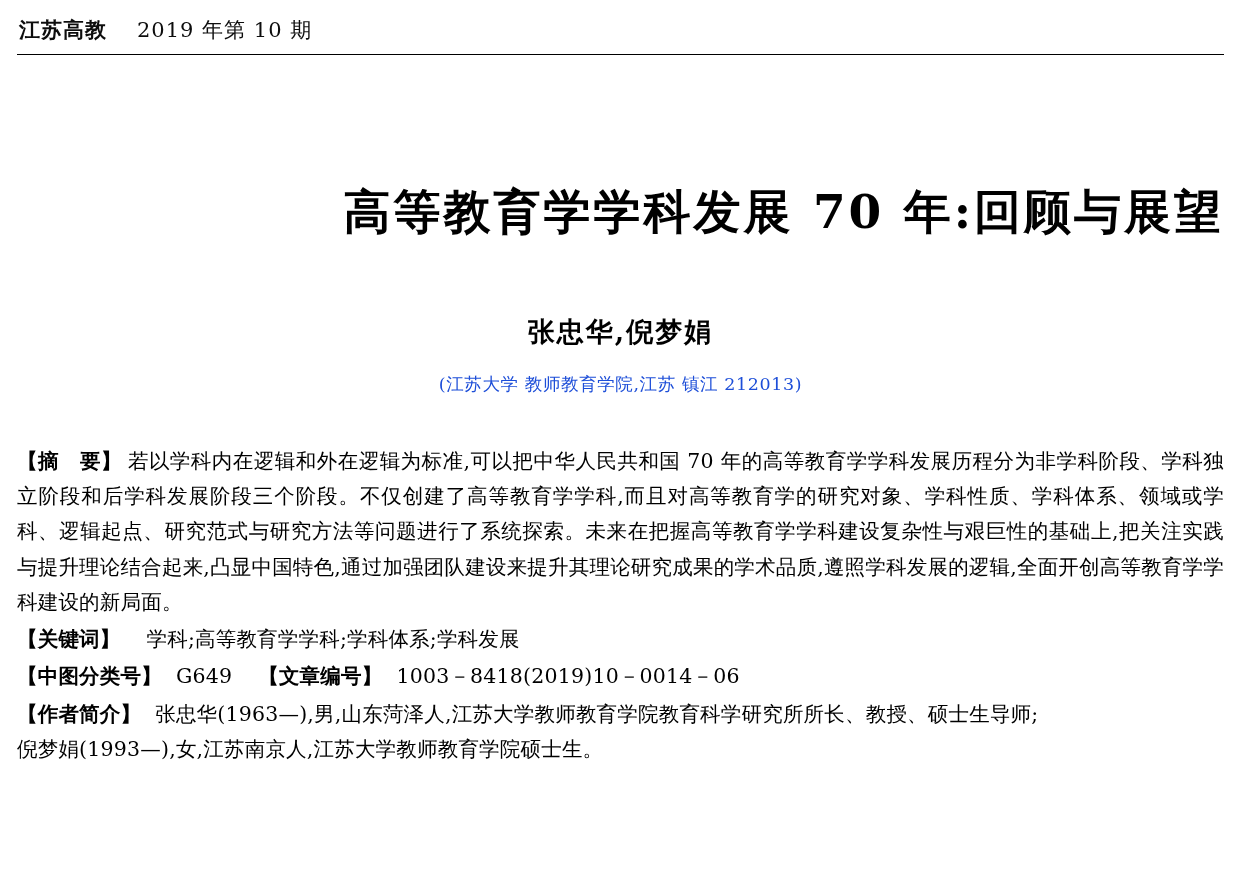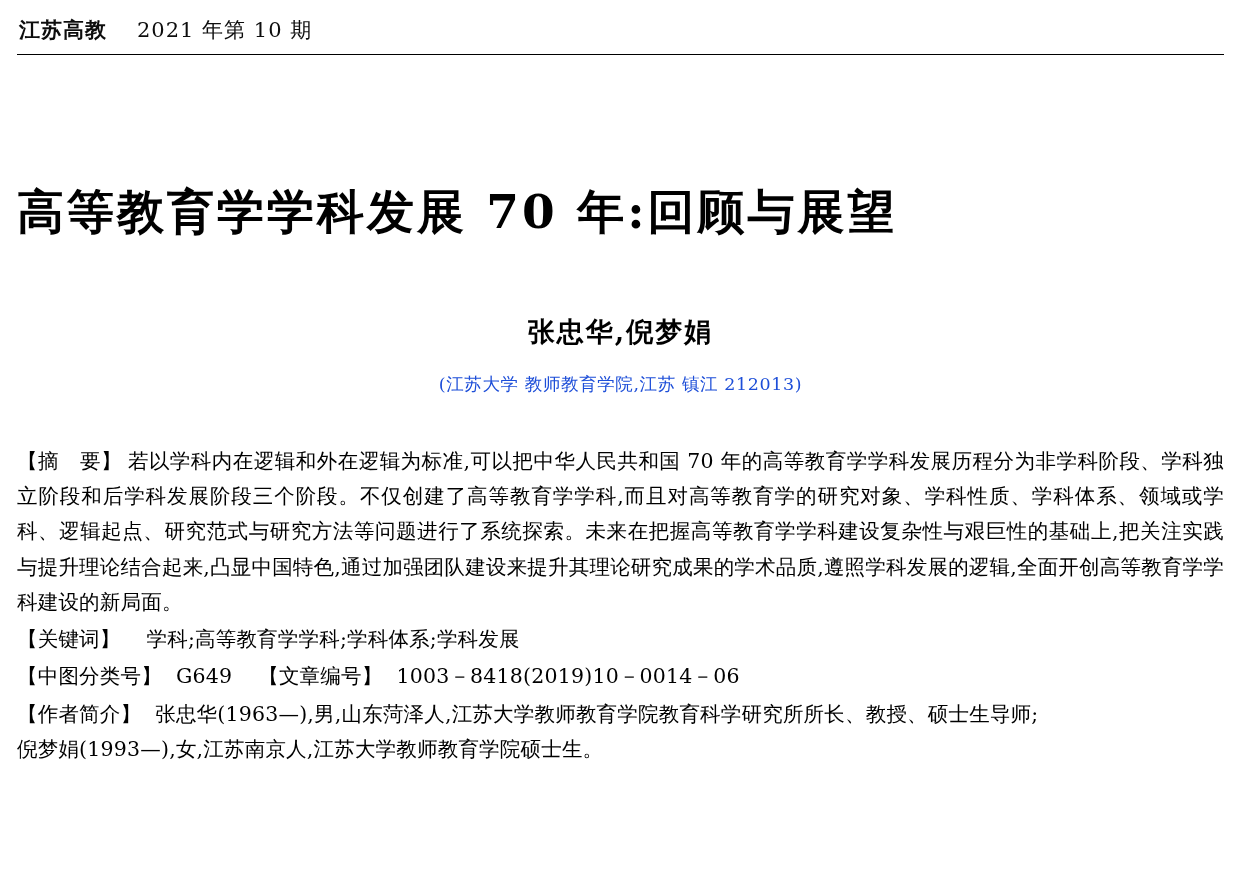--- a/index.html
+++ b/index.html
@@ -41,21 +41,21 @@
     letter-spacing: 1px;
   }
   .head-rule {
     margin-top: 10px;
     border-top: 1.6px solid #000000;
     width: 100%;
   }
   
   .title {
     margin-top: 128px;
-    text-align: left;
+    text-align: right;
     font-family: "DejaVu Serif", "Liberation Serif", serif;
     font-size: 47px;
     font-weight: 700;
     letter-spacing: 3px;
     color: #000000;
     line-height: 1.25;
   }
   .authors {
     margin-top: 72px;
     text-align: center;
@@ -79,21 +79,21 @@
     font-family: "DejaVu Serif", "Liberation Serif", serif;
     font-size: 20.5px;
     line-height: 1.72;
     color: #000000;
     letter-spacing: 0.2px;
   }
   .meta-row {
     margin-bottom: 2px;
   }
   .label {
-    font-weight: 400;
+    font-weight: 700;
     white-space: nowrap;
   }
   .abstract-body {
     text-align: justify;
     text-justify: inter-ideograph;
   }
   .abstract-body .label {
     margin-right: 6px;
   }
   .gap-sm { display: inline-block; width: 14px; }
@@ -103,21 +103,21 @@
     display: block;
   }
 </style>
 </head>
 <body>
 
 <div class="page">
 
   <div class="running-head">
     <span class="journal">江苏高教</span>
-    <span class="issue">2021 年第 10 期</span>
+    <span class="issue">2019 年第 10 期</span>
   </div>
   <div class="head-rule"></div>
 
   <h1 class="title">高等教育学学科发展 70 年:回顾与展望</h1>
 
   <div class="authors">张忠华,倪梦娟</div>
   <div class="affiliation">(江苏大学 教师教育学院,江苏 镇江 212013)</div>
 
   <div class="meta-block">
 

